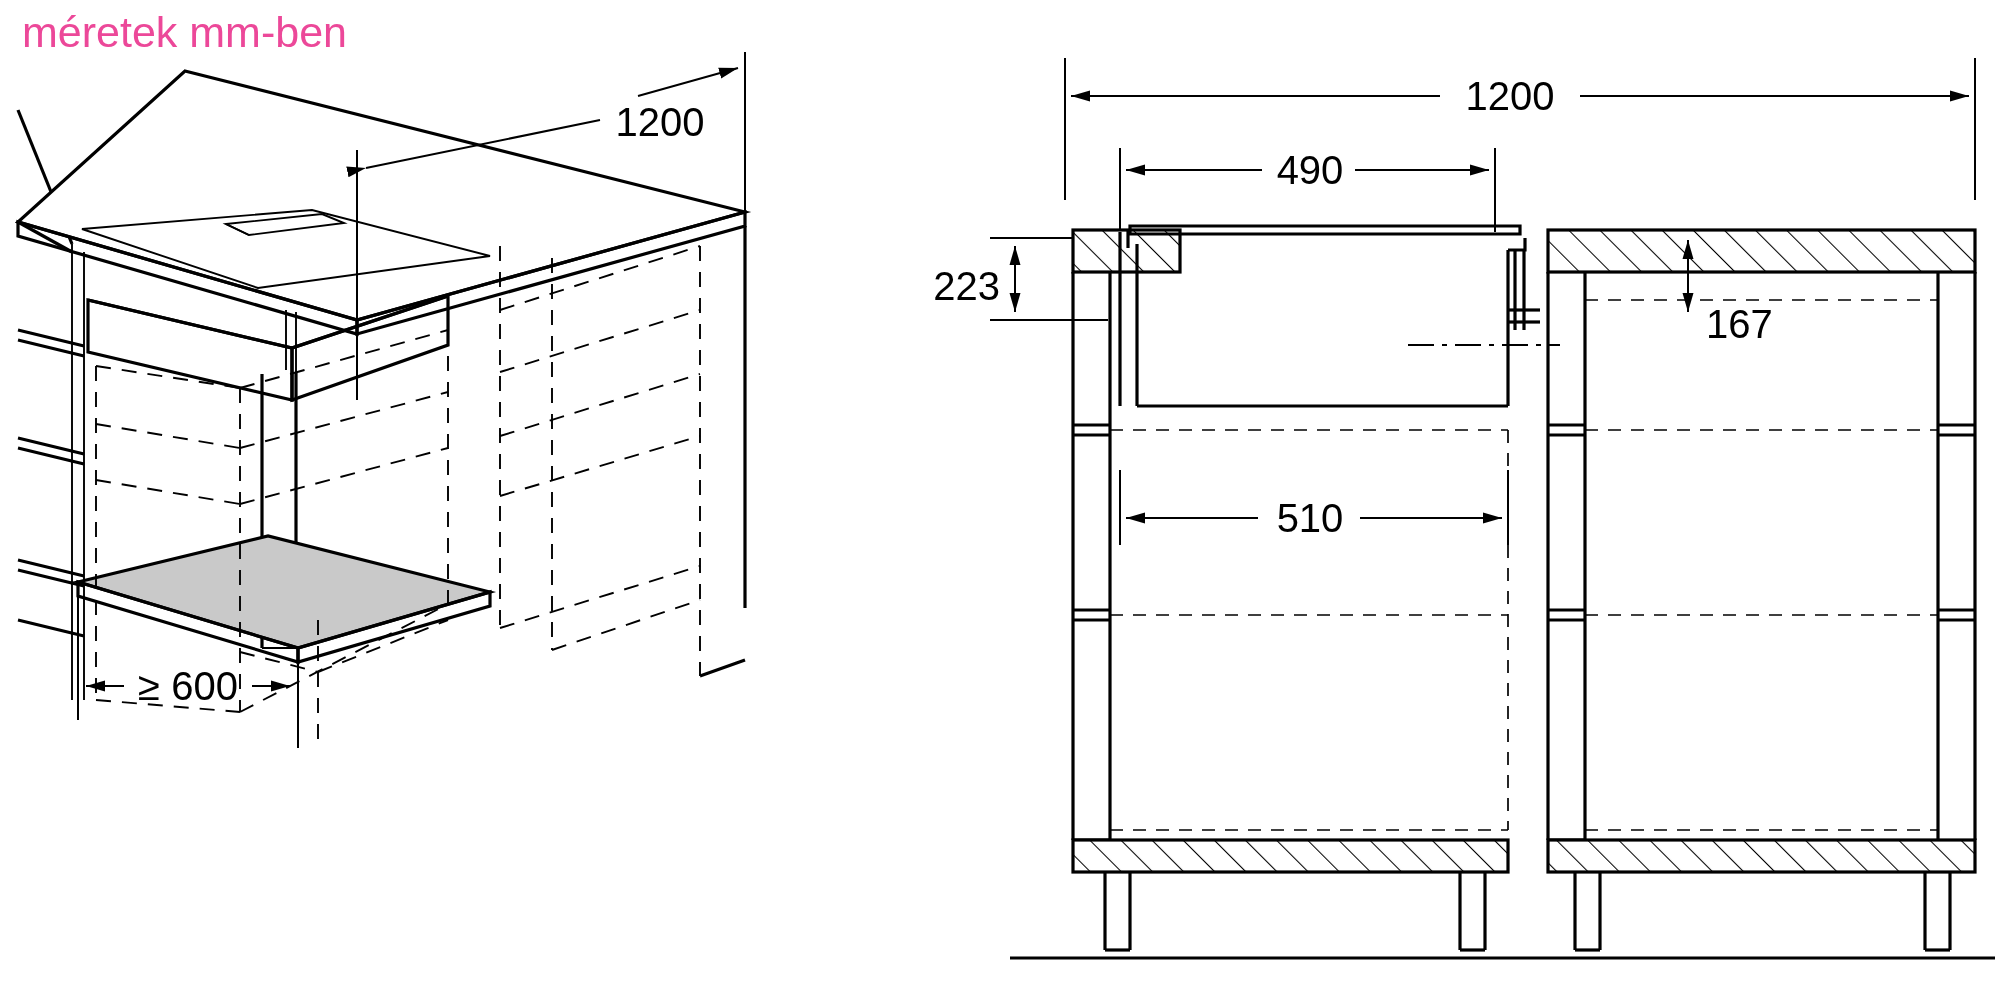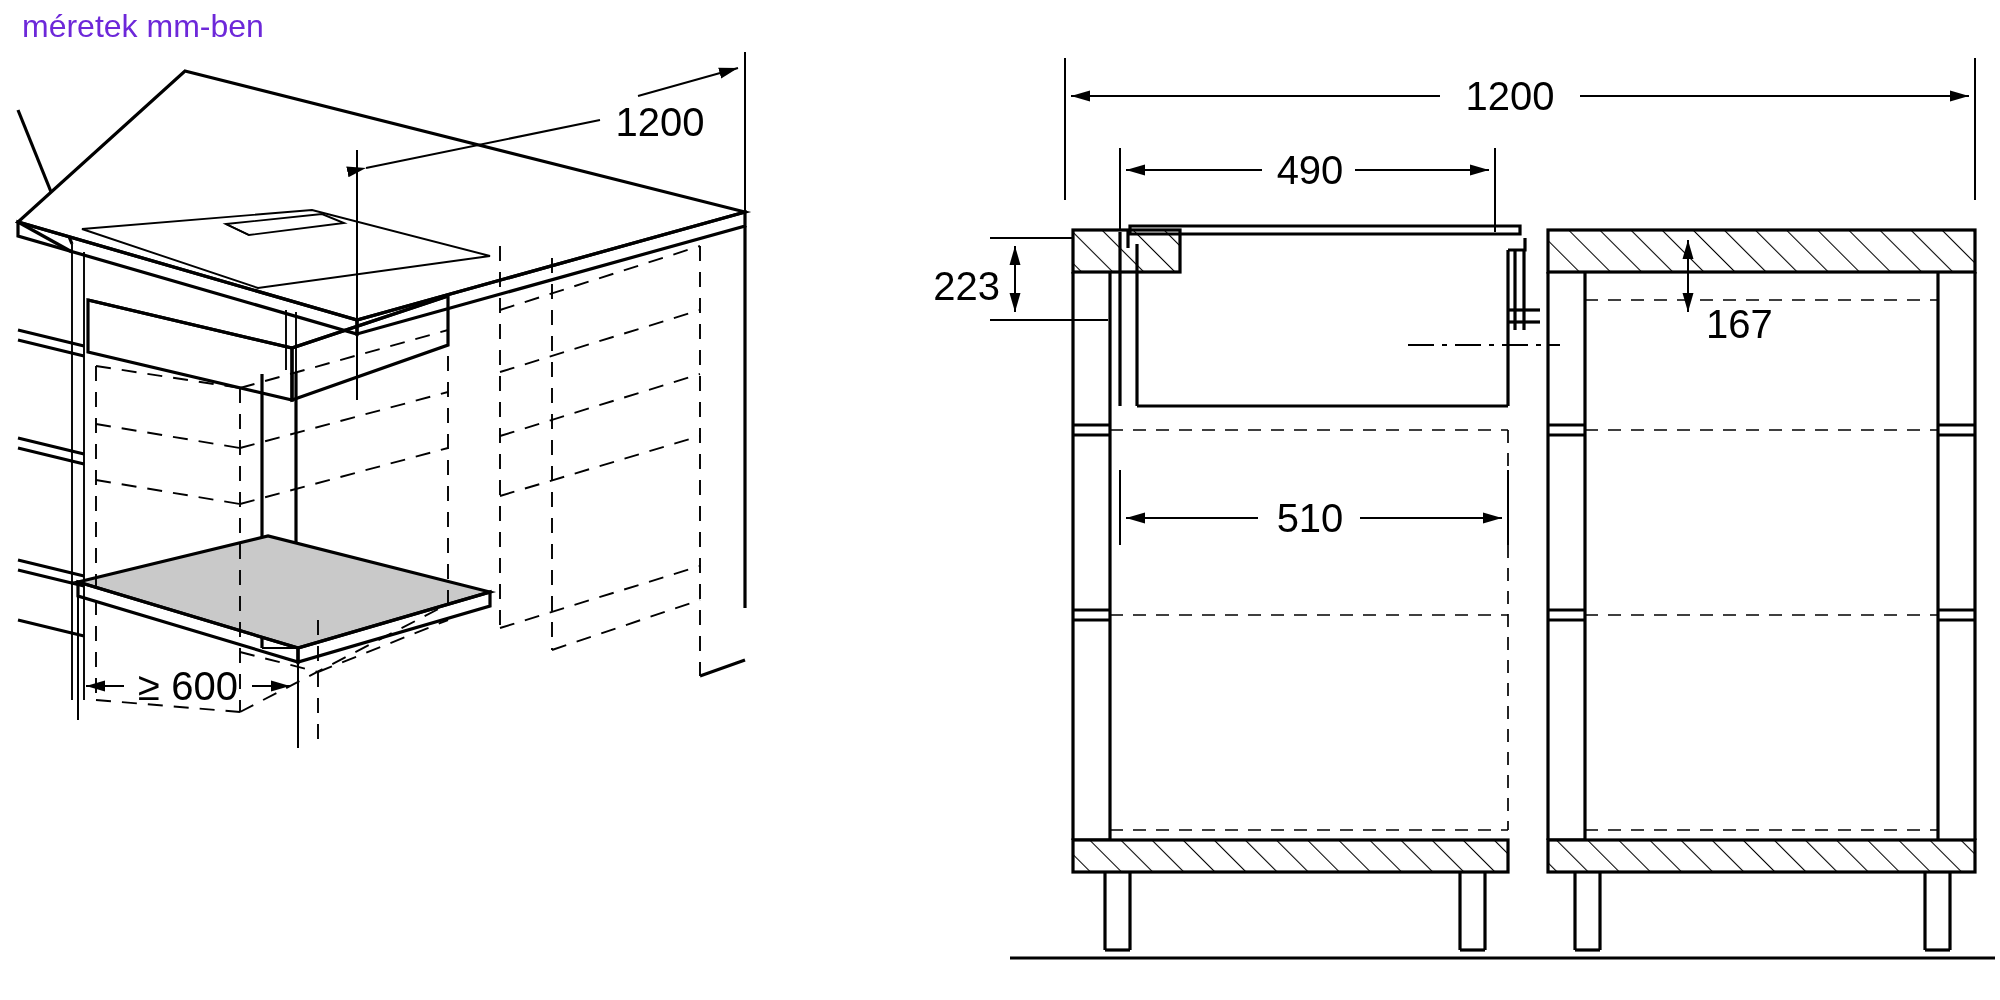--- a/index.html
+++ b/index.html
@@ -79,21 +79,21 @@
   .fillwhite { fill: #ffffff; }
   .fillgrey  { fill: #c9c9c9; }
   .arrowfill { fill: #000000; }
 </style>
 </head>
 <body>
 
 <div id="sheet">
 
   <div style="position:absolute;left:22px;top:8px;">
-    <span class="caption" style="font-size:32px;color:#6d28d9;">méretek mm-ben</span>
+    <span class="caption" style="font-size:43px;color:#ec4899;">méretek mm-ben</span>
   </div>
 
   <svg class="dwg" viewBox="0 0 2000 1000" xmlns="http://www.w3.org/2000/svg">
 
     <defs>
       <marker id="arrL" markerWidth="20" markerHeight="14" refX="1" refY="7" orient="auto" markerUnits="userSpaceOnUse">
         <path d="M1,7 L20,1.5 L20,12.5 Z" class="arrowfill"></path>
       </marker>
       <marker id="arrR" markerWidth="20" markerHeight="14" refX="19" refY="7" orient="auto" markerUnits="userSpaceOnUse">
         <path d="M19,7 L0,1.5 L0,12.5 Z" class="arrowfill"></path>

